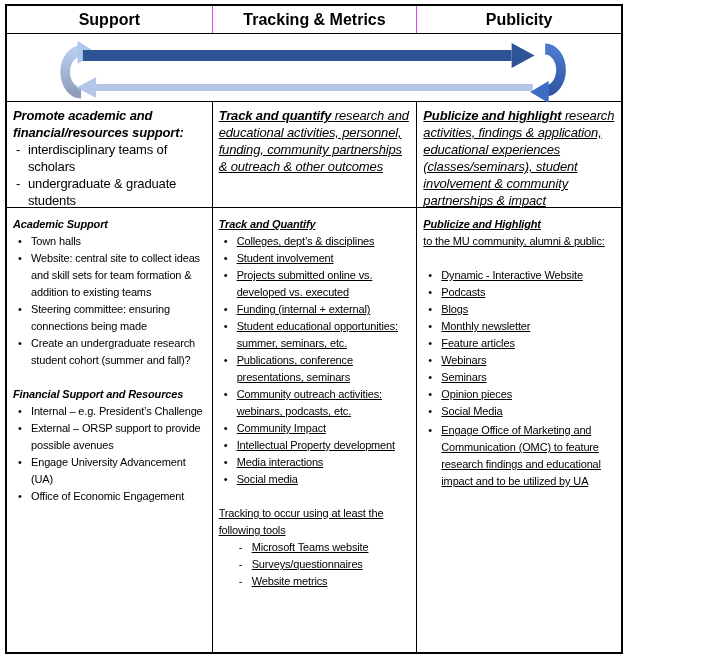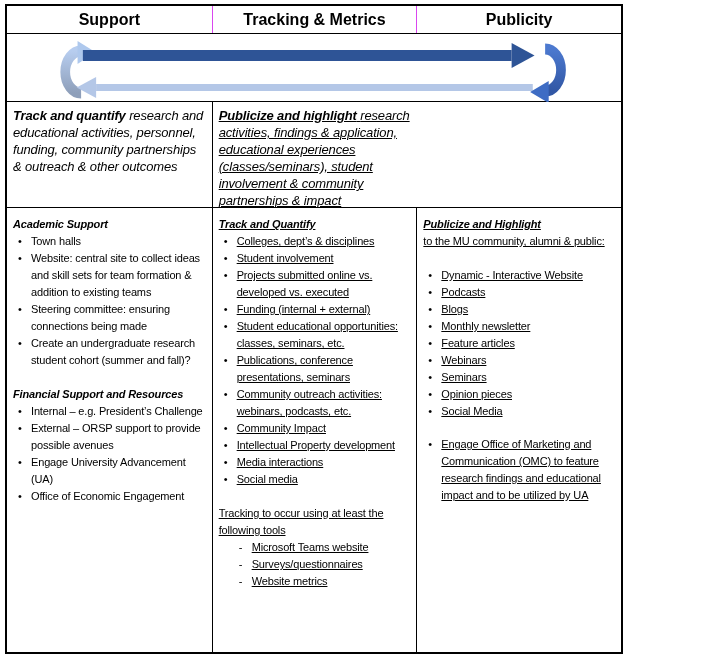--- a/index.html
+++ b/index.html
@@ -22,21 +22,21 @@
   .bi { font-weight:bold; font-style:italic; }
   .it { font-style:italic; }
   .heading { font-weight:bold; font-style:italic; }
   .b { position:relative; padding-left:18px; }
   .b::before { content:"\2022"; position:absolute; left:5px; top:0; }
   .dash { position:relative; padding-left:15px; }
   .dash::before { content:"-"; position:absolute; left:3px; top:0; }
   .tools .dash { padding-left:33px; }
   .tools .dash::before { left:20px; }
   .gap { height:17px; }
-  .final-b { margin-top:16px; }
+  .final-b { margin-top:2px; }
   .detail-cell { padding-top:8px; }
 </style>
 </head>
 <body>
 
 <div class="canvas">
   <div class="tbl">
 
     <div class="row-head grid3">
       <div class="hcell">Support</div>
@@ -74,20 +74,27 @@
 
         <g>
           <path d="M610,15 A18,21 0 1 1 610,57" fill="none" stroke="url(#gRight)" stroke-width="11"></path>
           <polygon points="614,47 614,69 593,58" fill="#3E6CC4"></polygon>
         </g>
       </svg>
     </div>
 
     <div class="row-desc grid3">
       <div class="cell">
+        <div class="bi">Promote academic and financial/resources support:</div>
+        <div>
+            <div class="dash">interdisciplinary teams of scholars</div>
+            <div class="dash">undergraduate &amp; graduate students</div>
+          </div>
+      </div>
+      <div class="cell">
         <span class="bi">Track and quantify</span>
         <span class="it">research and educational activities, personnel, funding, community partnerships &amp; outreach &amp; other outcomes</span>
       </div>
       <div class="cell">
         <span class="bi">Publicize and highlight</span>
         <span class="it">research activities, findings &amp; application, educational experiences (classes/seminars), student involvement &amp; community partnerships &amp; impact</span>
       </div>
     </div>
 
     <div class="row-detail grid3">
@@ -114,21 +121,21 @@
         </div>
       </div>
 
       <div class="cell detail-cell">
         <div class="heading">Track and Quantify</div>
         <div>
             <div class="b">Colleges, dept’s &amp; disciplines</div>
             <div class="b">Student involvement</div>
             <div class="b">Projects submitted online vs. developed vs. executed</div>
             <div class="b">Funding (internal + external)</div>
-            <div class="b">Student educational opportunities: classes, seminars, etc.</div>
+            <div class="b">Student educational opportunities: summer, seminars, etc.</div>
             <div class="b">Publications, conference presentations, seminars</div>
             <div class="b">Community outreach activities: webinars, podcasts, etc.</div>
             <div class="b">Community Impact</div>
             <div class="b">Intellectual Property development</div>
             <div class="b">Media interactions</div>
             <div class="b">Social media</div>
           </div>
         <div class="gap"></div>
         <div>Tracking to occur using at least the following tools</div>
         <div class="tools">

